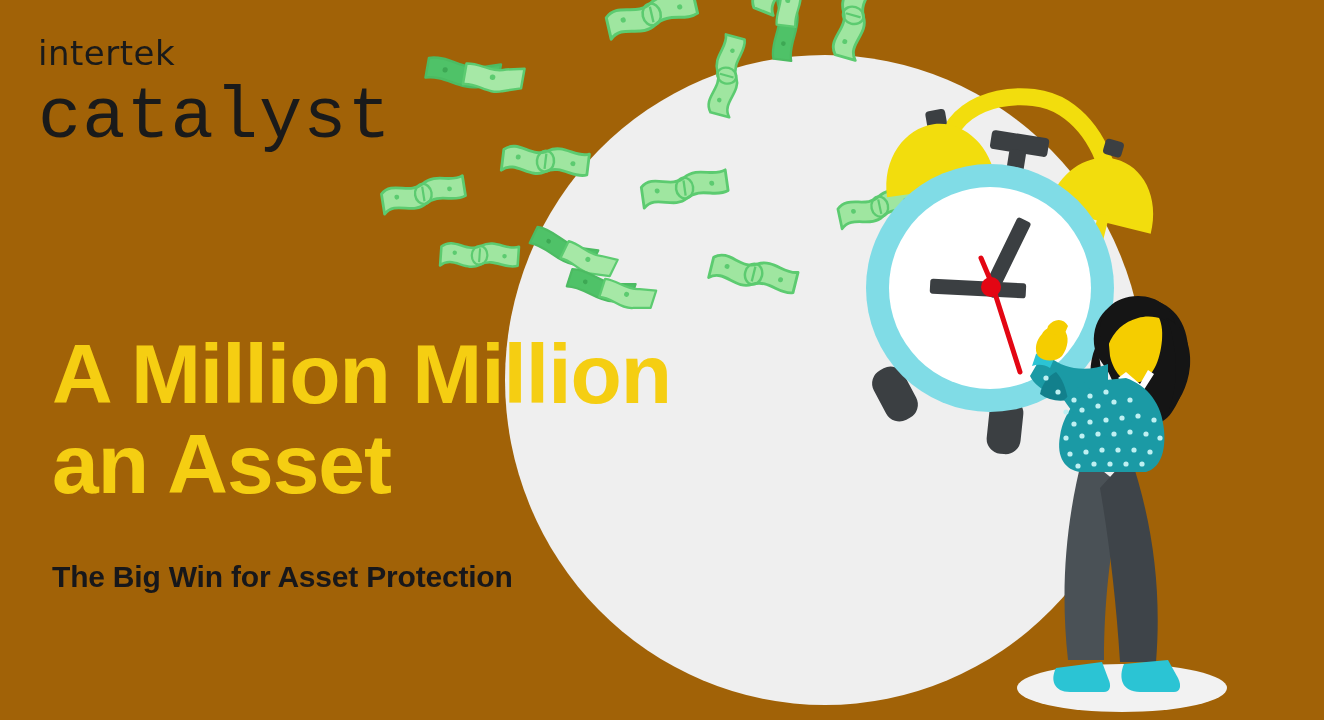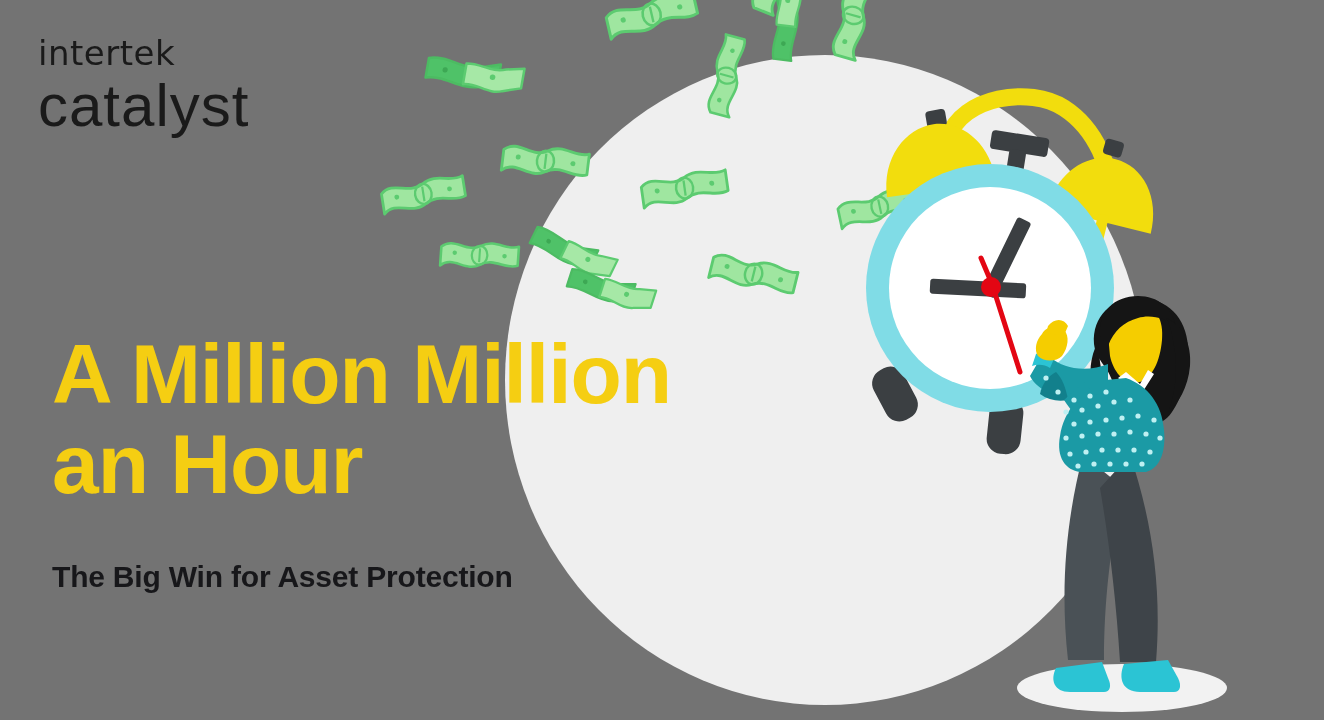--- a/index.html
+++ b/index.html
@@ -7,21 +7,21 @@
     padding: 0;
     background: #ffffff;
   }
   body {
     font-family: "Liberation Sans", sans-serif;
   }
   #banner {
     position: relative;
     width: 1324px;
     height: 720px;
-    background: #737373;
+    background: #a16207;
     overflow: hidden;
   }
 
   
   .bg-blob {
     position: absolute;
     left: 505px;
     top: 55px;
     width: 640px;
     height: 650px;
@@ -38,27 +38,27 @@
   }
   .logo-intertek {
     font-family: "DejaVu Sans", sans-serif;
     font-size: 34px;
     font-weight: 400;
     letter-spacing: 0.5px;
     color: #1a1a1a;
     line-height: 1;
   }
   .logo-catalyst {
-    font-family: Liberation Sans, sans-serif;
-    font-size: 60px;
+    font-family: Liberation Mono, monospace;
+    font-size: 72px;
     font-weight: 400;
     letter-spacing: 1px;
     color: #1a1a1a;
     line-height: 1.05;
-    margin-top: 4px;
+    margin-top: 11px;
   }
 
   
   .headline {
     position: absolute;
     left: 52px;
     top: 330px;
     width: 800px;
   }
   .headline-line {
@@ -283,18 +283,18 @@
     </svg>
   </div>
 
   <div class="logo">
     <div class="logo-intertek">intertek</div>
     <div class="logo-catalyst">catalyst</div>
   </div>
 
   <div class="headline">
     <div class="headline-line">A Million Million</div>
-    <div class="headline-line">an Hour</div>
+    <div class="headline-line">an Asset</div>
   </div>
 
   <div class="subtitle">The Big Win for Asset Protection</div>
 
 </div>
 
 </body></html>

